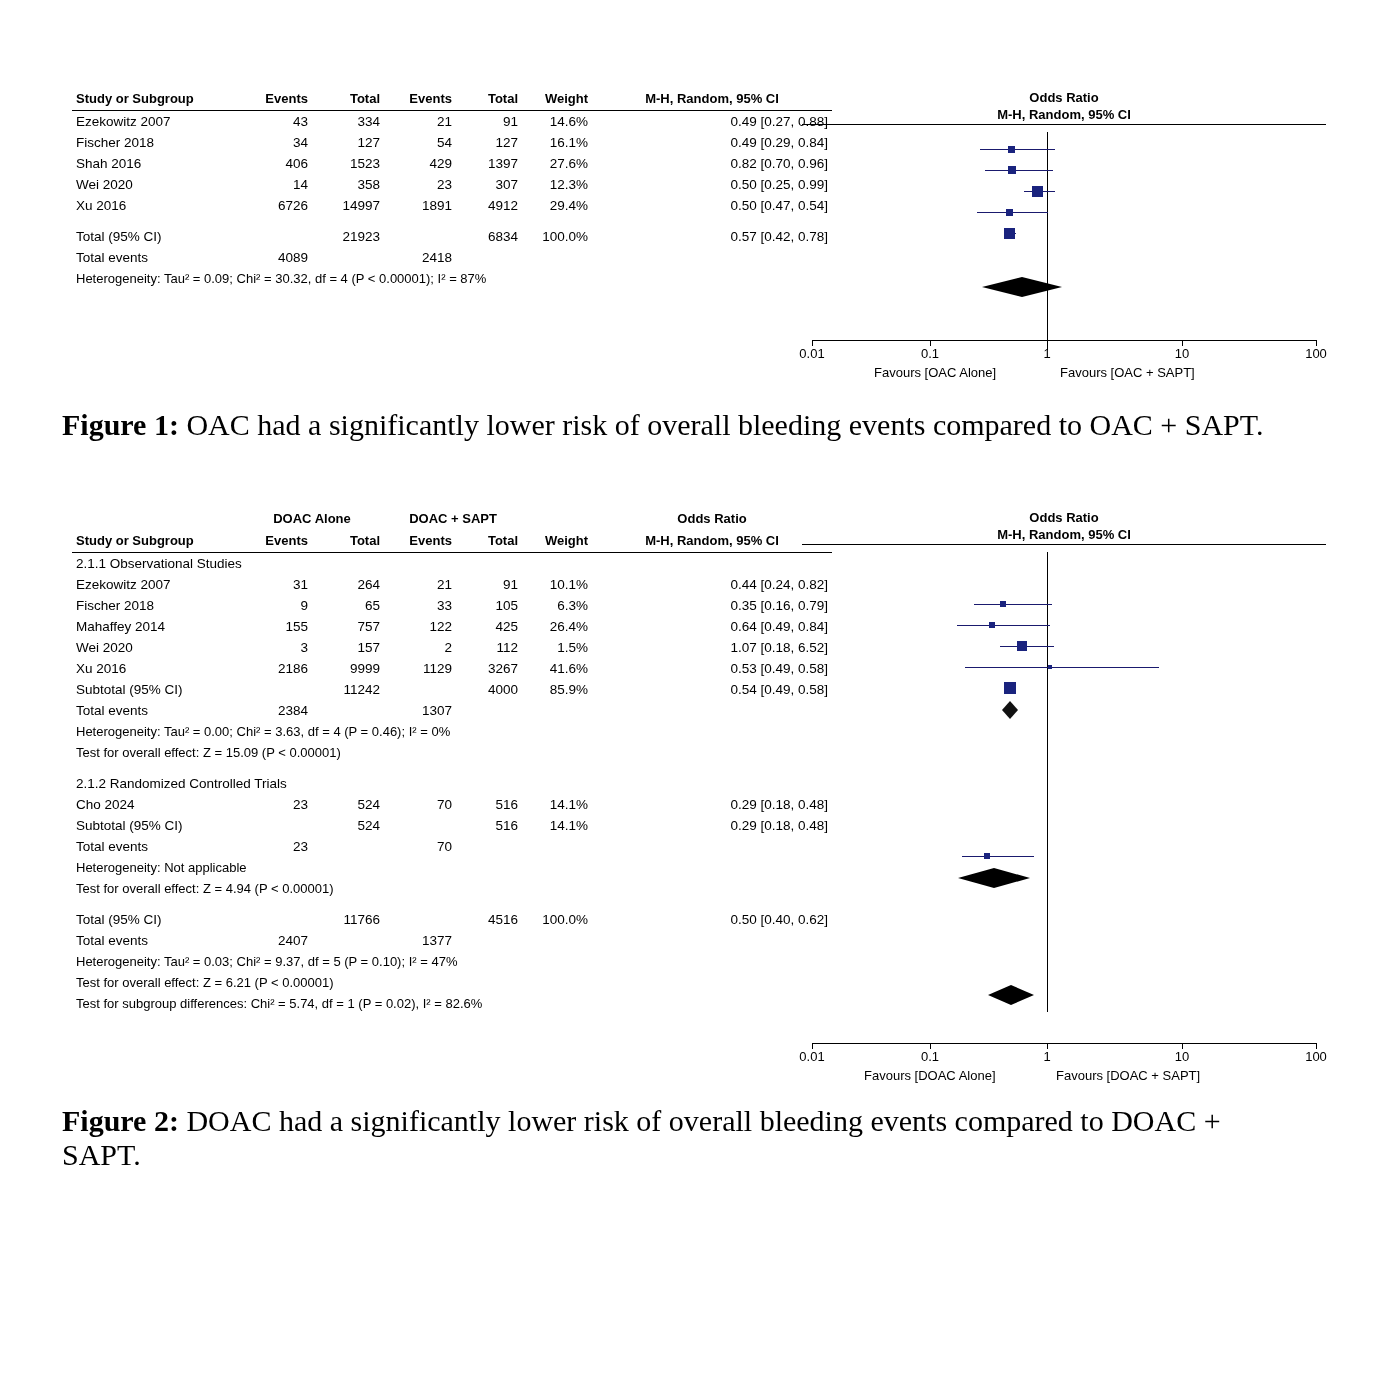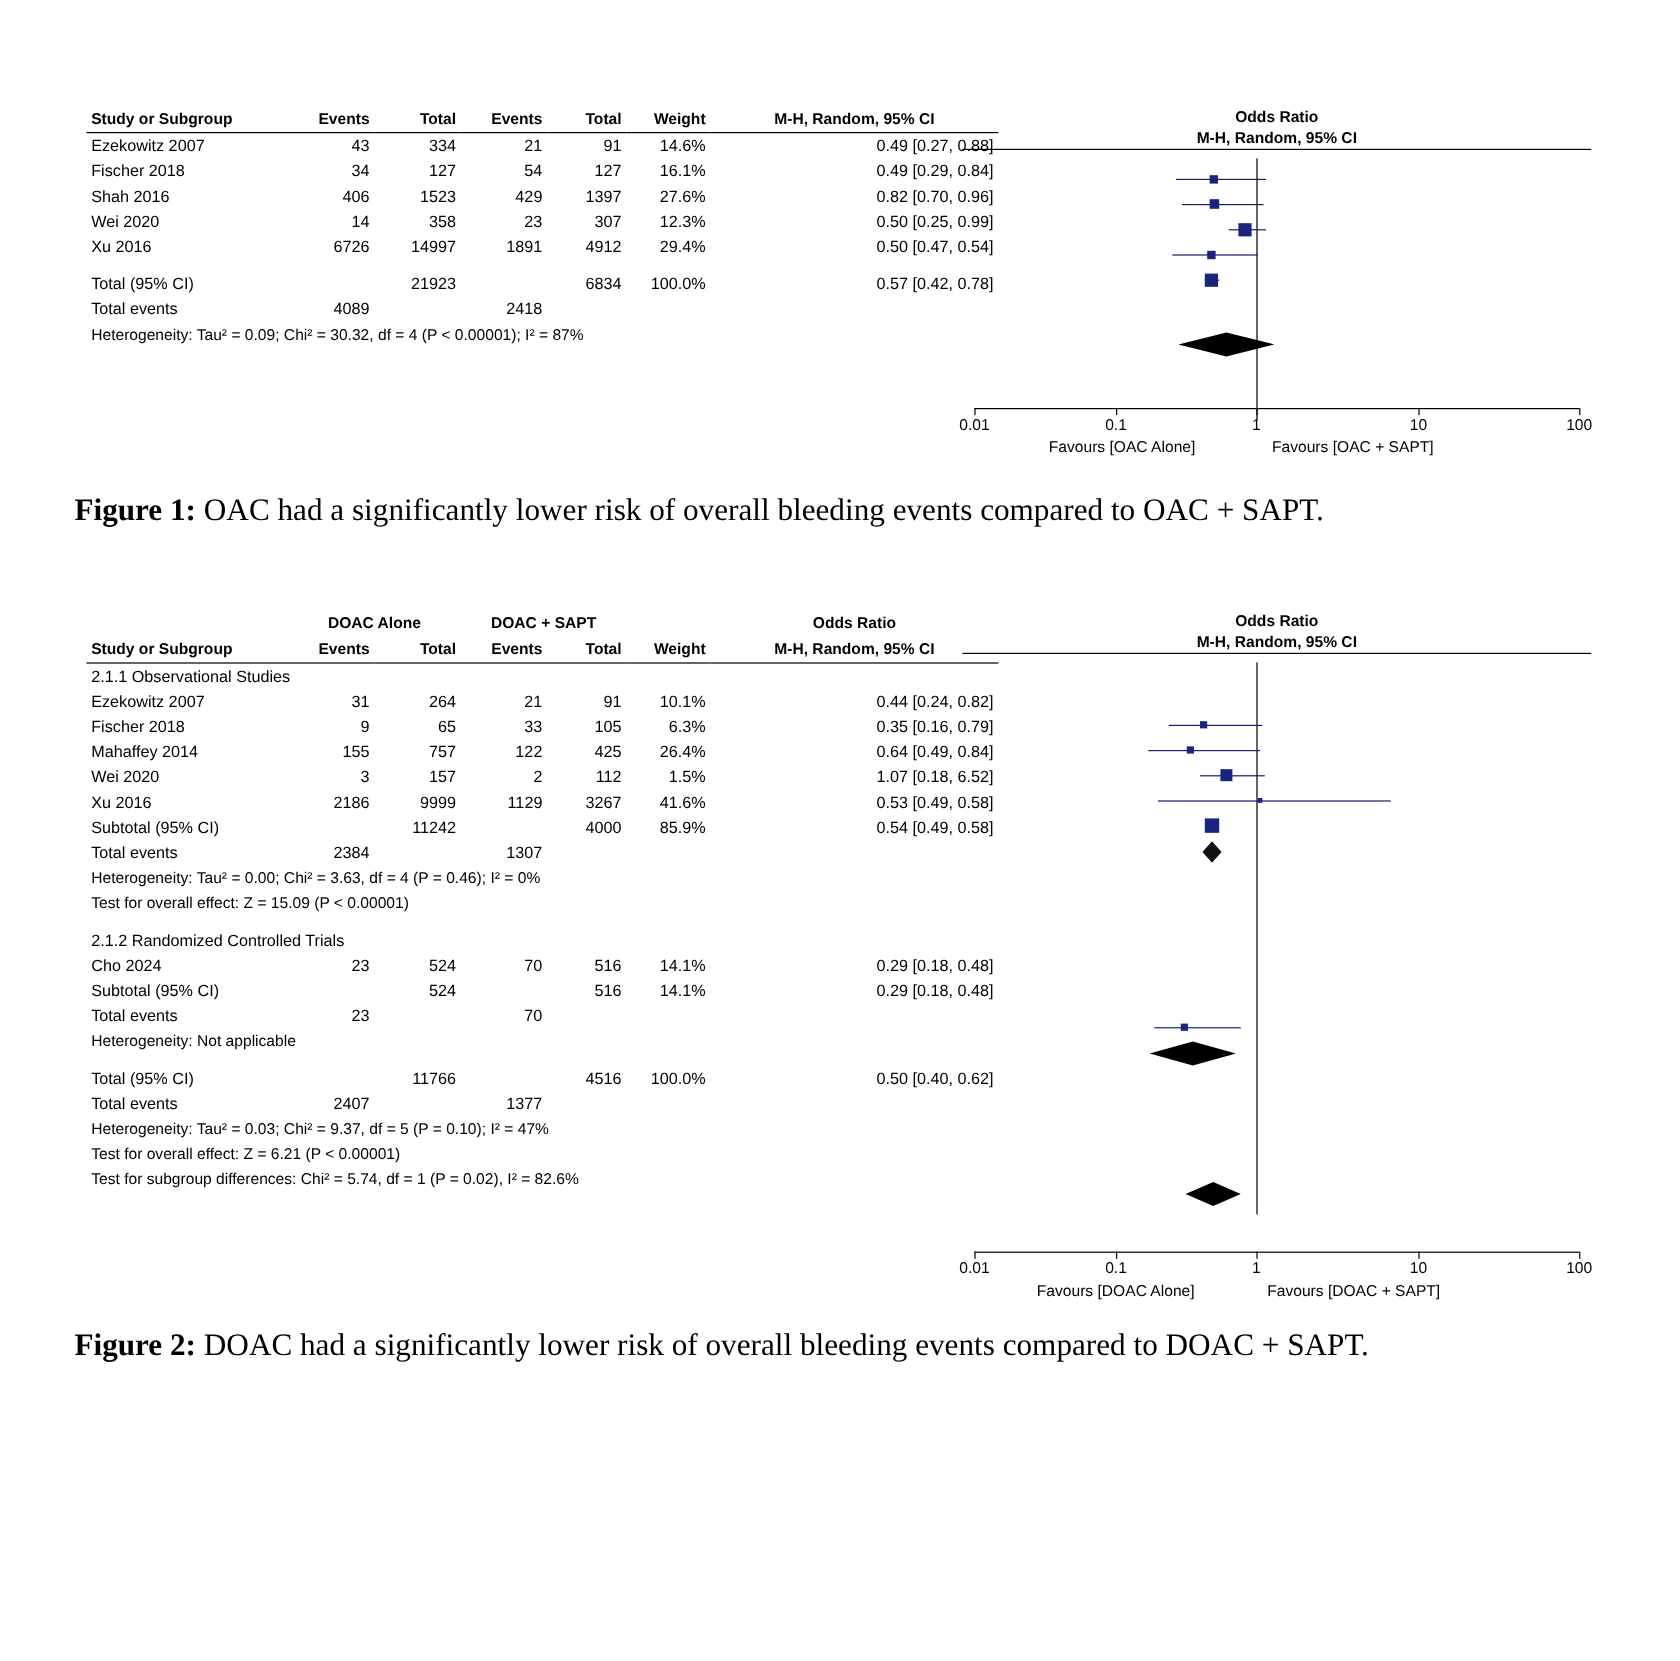--- a/index.html
+++ b/index.html
@@ -104,21 +104,21 @@
   }
   .box {
     position: absolute;
     background: #1a237e;
   }
 
   
   .caption {
     position: absolute;
     font-family: "Liberation Serif", serif;
-    font-size: 26px;
+    font-size: 30px;
     line-height: 34px;
     color: #000;
     width: 1240px;
     left: 62px;
   }
   .caption b { font-weight: bold; }
   .cap1 { top: 408px; }
   .cap2 { top: 1104px; }
 </style>
 </head>
@@ -404,20 +404,23 @@
           <td class="num">23</td>
           <td class="num"></td>
           <td class="num">70</td>
           <td class="num"></td>
           <td class="num"></td>
           <td class="ci"></td>
         </tr>
         <tr>
           <td class="left small-line" colspan="7">Heterogeneity: Not applicable</td>
         </tr>
+        <tr>
+          <td class="left small-line" colspan="7">Test for overall effect: Z = 4.94 (P &lt; 0.00001)</td>
+        </tr>
 
         <tr class="spacer">
               <td colspan="7"></td>
             </tr>
 
         <tr class="bold">
           <td class="left">Total (95% CI)</td>
           <td class="num"></td>
           <td class="num">11766</td>
           <td class="num"></td>

